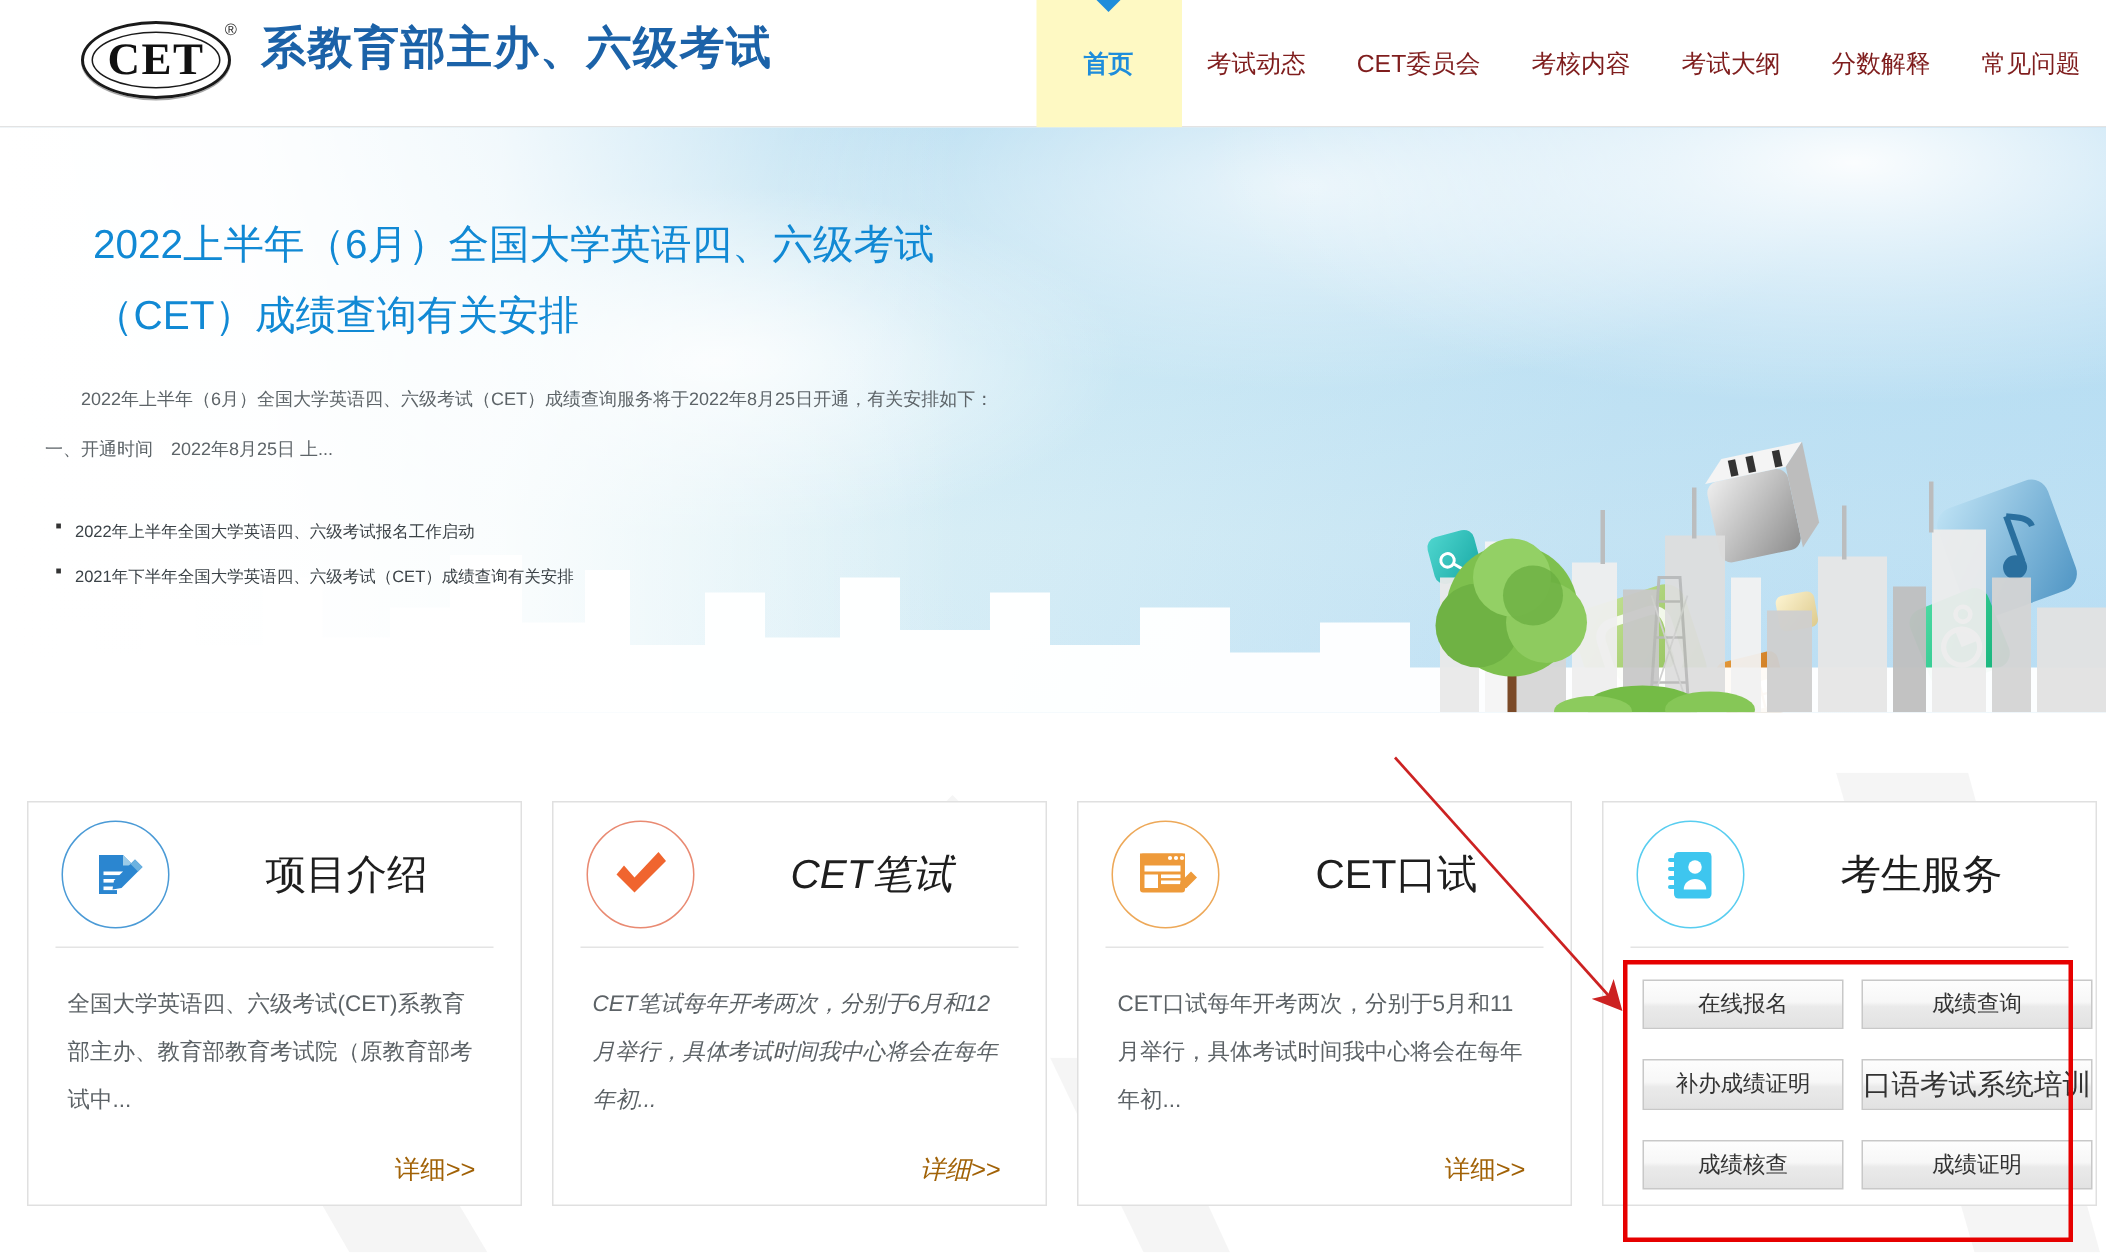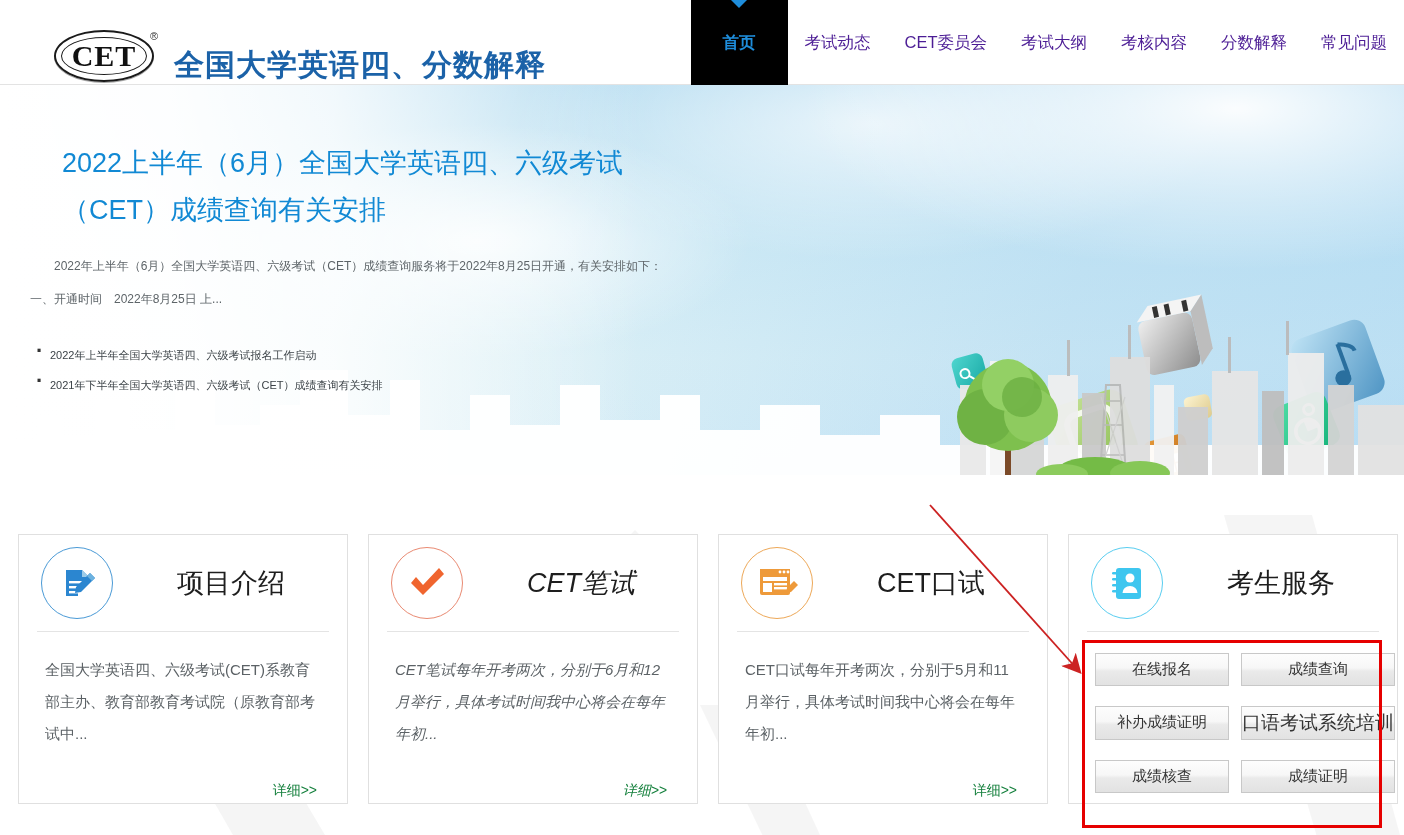--- a/index.html
+++ b/index.html
@@ -13,21 +13,21 @@
   }
   #page { position: relative; width: 1404px; height: 835px; overflow: hidden; background:#fff; }
 
   
   .header {
     position: absolute; left: 0; top: 0; width: 1404px; height: 85px;
     background: #ffffff;
     border-bottom: 1px solid #e3e3e3;
     display: flex; align-items: center;
   }
-  .logo-wrap { position: absolute; left: 52px; top: 28px; display: flex; align-items: flex-end; }
+  .logo-wrap { position: absolute; left: 52px; top: 12px; display: flex; align-items: flex-start; }
   .cet-mark { position: relative; width: 108px; height: 58px; }
   .cet-ellipse {
     position: absolute; left: 2px; top: 2px; width: 100px; height: 52px;
     border: 2.5px solid #1a1a1a; border-radius: 50% / 50%;
     display: flex; align-items: center; justify-content: center;
     box-shadow: 0 1px 0 rgba(0,0,0,.35);
   }
   .cet-ellipse:after{
     content:""; position:absolute; left:5px; top:5px; right:5px; bottom:5px;
     border:1px solid #1a1a1a; border-radius:50%/50%;
@@ -42,25 +42,25 @@
   }
   .site-title {
     margin-left: 14px;
     font-size: 30px; font-weight: 700; color: #1b62a8; letter-spacing: 1px;
     white-space: nowrap;
   }
 
   .nav { position: absolute; right: 0px; top: 0; height: 85px; display: flex; align-items: stretch; }
   .nav-item {
     display: flex; align-items: center; justify-content: center;
-    padding: 0 17px; font-size: 16.5px; color: #4c1d95; height: 85px;
+    padding: 0 17px; font-size: 16.5px; color: #7f1d1d; height: 85px;
     white-space: nowrap; cursor: pointer; position: relative;
   }
   .nav-item.active {
-    background: #000000; color: #1e8ddb; font-weight: 700; padding: 0 32px; justify-content: flex-end;
+    background: #fef9c3; color: #1e8ddb; font-weight: 700; padding: 0 32px; justify-content: flex-end;
   }
   .nav-item.active .caret {
     position: absolute; top: 0px; left: 50%; transform: translateX(-50%);
     width: 0; height: 0;
     border-left: 8px solid transparent;
     border-right: 8px solid transparent;
     border-top: 8px solid #1e8ddb;
   }
 
   
@@ -119,21 +119,21 @@
   }
   .card-head { height: 96px; display: flex; align-items: center; padding-left: 22px; gap: 46px; }
   .card-icon {
     width: 72px; height: 72px; border-radius: 50%;
     display: flex; align-items: center; justify-content: center; flex: 0 0 auto;
   }
   .card-title { margin-left: 18px; font-size: 27px; color: #1e1e1e; font-weight: 400; white-space: nowrap; }
   .card-sep { height: 1px; background: #e4e4e4; margin: 0 18px; }
   .card-body { padding: 22px 26px 0 26px; }
   .card-text { font-size: 15px; line-height: 32px; color: #5c6266; text-indent: 0; }
-  .card-more { text-align: right; font-size: 14px; color: #15803d; margin-top: 32px; margin-right: 4px; cursor: pointer; }
+  .card-more { text-align: right; font-size: 17px; color: #a16207; margin-top: 18px; margin-right: 4px; cursor: pointer; }
 
   .icon-blue { border: 1.5px solid #4a9ad6; }
   .icon-red  { border: 1.5px solid #e98a72; }
   .icon-orange { border: 1.5px solid #eda858; }
   .icon-cyan { border: 1.5px solid #58cdf0; }
 
   
   .svc-wrap {
     position: absolute; left: 26px; top: 118px; width: 300px; height: 140px;
     display: grid; grid-template-columns: 1fr 1fr; grid-template-rows: repeat(3, 1fr);
@@ -158,39 +158,39 @@
 <div id="page">
 
   <div class="header">
     <div class="logo-wrap">
       <div class="cet-mark">
         <div class="cet-ellipse">
           <span class="cet-letters">CET</span>
         </div>
         <span class="reg-mark">®</span>
       </div>
-      <div class="site-title">全国大学英语四、分数解释</div>
+      <div class="site-title">系教育部主办、六级考试</div>
     </div>
 
     <nav class="nav">
       <div class="nav-item active">
         <span class="caret"></span>
         <span>首页</span>
       </div>
       <div class="nav-item">
         <span>考试动态</span>
       </div>
       <div class="nav-item">
         <span>CET委员会</span>
       </div>
       <div class="nav-item">
+        <span>考核内容</span>
+      </div>
+      <div class="nav-item">
         <span>考试大纲</span>
-      </div>
-      <div class="nav-item">
-        <span>考核内容</span>
       </div>
       <div class="nav-item">
         <span>分数解释</span>
       </div>
       <div class="nav-item">
         <span>常见问题</span>
       </div>
     </nav>
   </div>
 

